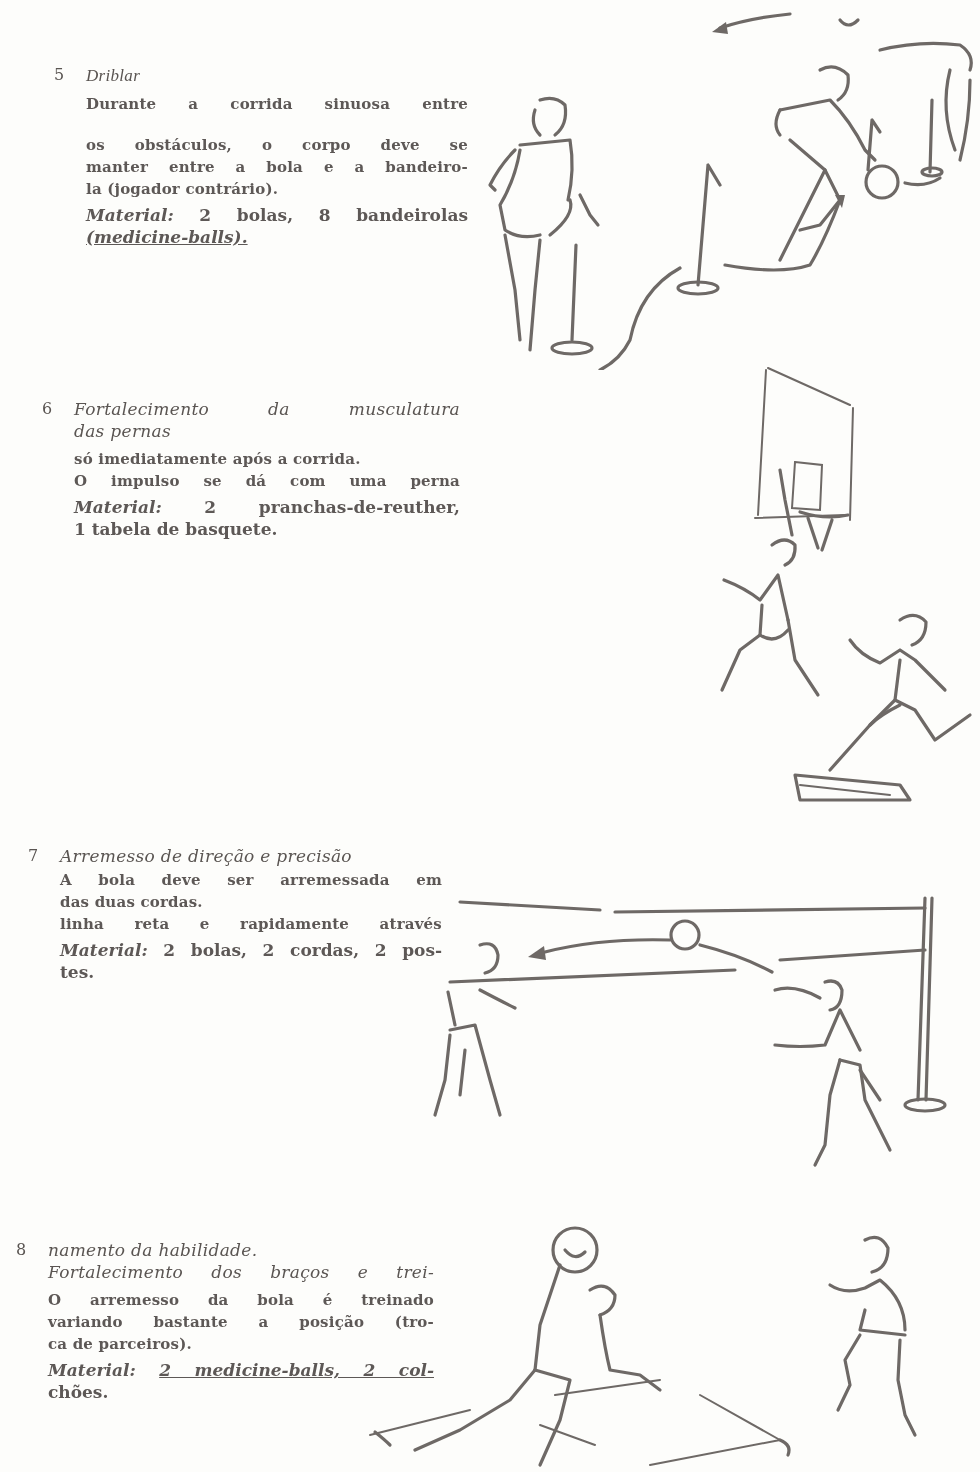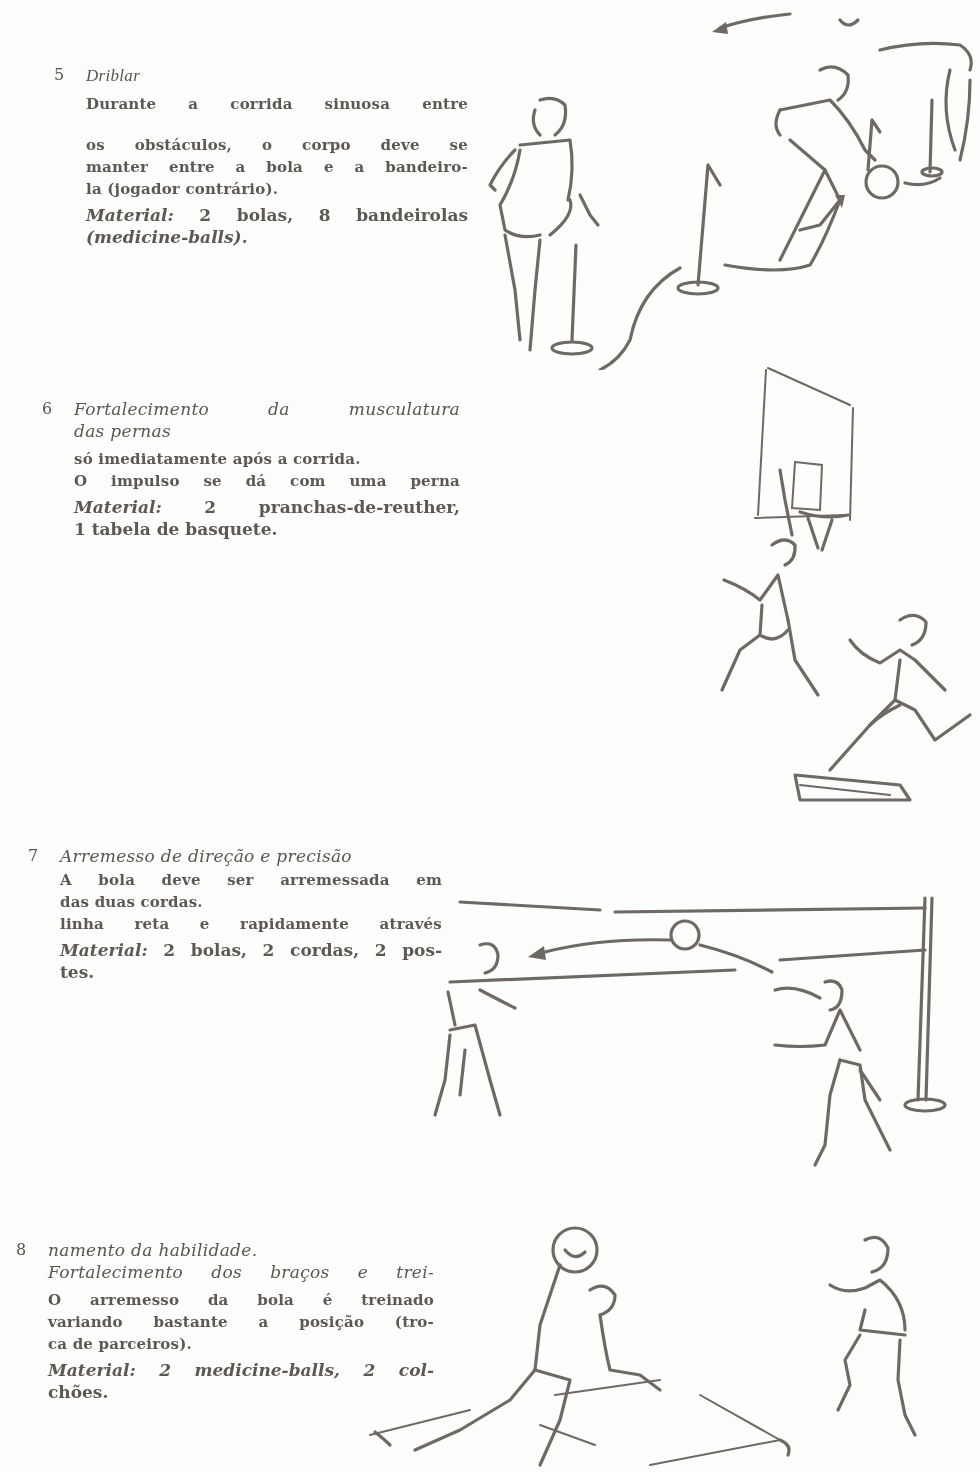--- a/index.html
+++ b/index.html
@@ -9,21 +9,21 @@
     font-family: "DejaVu Serif", "Liberation Serif", serif;
     color: #5a5552;
   }
   .exercise { position: absolute; }
   .ex-head { position: relative; font-size: 17px; line-height: 22px; }
   .ex-num { position: absolute; font-style: normal; font-size: 16px; }
   .ex-title { font-style: italic; letter-spacing: 0.3px; }
   .ex-body { font-size: 15px; line-height: 22px; margin-top: 6px; font-weight: bold; color: #5d5856; letter-spacing: 0.2px; }
   .ex-mat { font-size: 17px; line-height: 22px; margin-top: 4px; font-weight: bold; color: #5d5856; }
   .ex-mat .lbl { font-style: italic; }
-  .ex-mat .ital { font-style: italic; }
+  .ex-mat .ital { font-style: italic; text-decoration: underline; }
   .just { text-align: justify; text-align-last: auto; }
   .illus { position: absolute; }
   svg .s { fill: none; stroke: #6e6966; stroke-width: 3.2; stroke-linecap: round; stroke-linejoin: round; }
   svg .t { fill: none; stroke: #6e6966; stroke-width: 2; stroke-linecap: round; }
   svg .f { fill: #6e6966; stroke: none; }
 </style>
 </head>
 <body>
 
 <div class="exercise" style="left:54px; top:64px; width:414px;">

